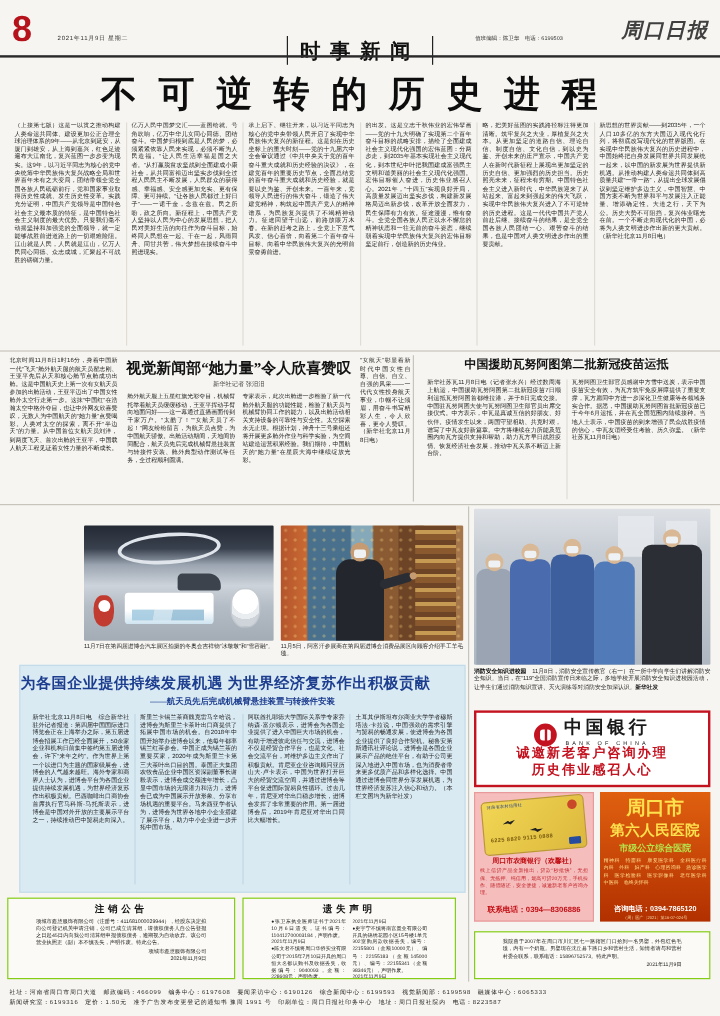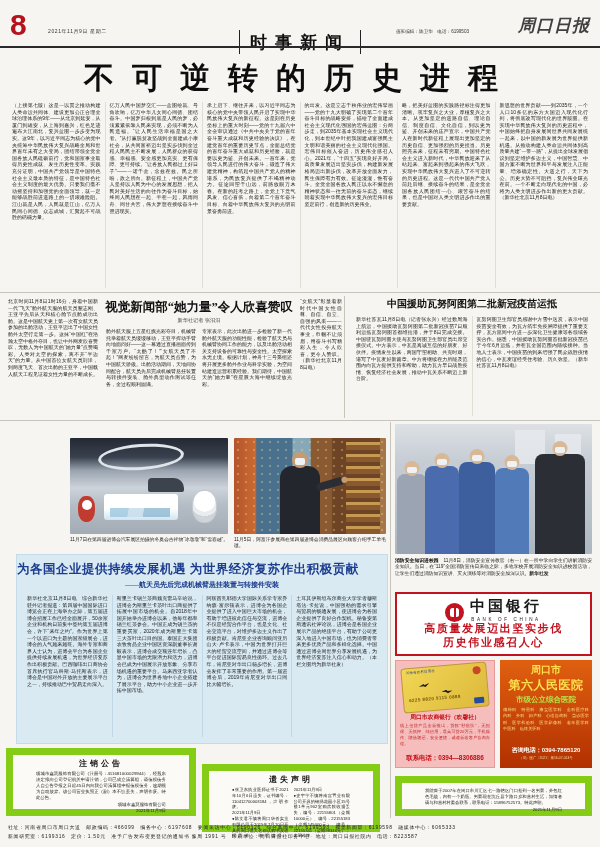--- a/index.html
+++ b/index.html
@@ -126,34 +126,34 @@
   .swallow{position:absolute;width:11px;height:5px;background:#222;
            clip-path:polygon(0 40%,45% 0,55% 25%,100% 10%,60% 70%,40% 45%)}
   .sw1{left:16px;top:16px;transform:rotate(-8deg)}
   .sw2{left:38px;top:24px;transform:rotate(6deg)}
   .rcb-title{font-size:5.8px;font-weight:bold;color:#c00d12;margin-top:3px}
   .rcb-body{font-size:4.2px;line-height:1.4;color:#c2272b;text-align:justify;margin-top:1px;height:30px;overflow:hidden}
   .rcb-phone{font-size:6.4px;font-weight:bold;color:#c00d12;margin-top:1px}
 
   .hosp{position:absolute;left:500px;top:660px;width:92px;height:108px;padding:3px;text-align:center;
         background:linear-gradient(180deg,#e06010,#b23000)}
-  .h-name1{font-size:10px;font-weight:bold;color:#ffe14d;font-family:Liberation Serif, serif}
+  .h-name1{font-size:16px;font-weight:bold;color:#ffe14d;font-family:Liberation Serif, serif}
   .h-name2{font-size:12px;font-weight:bold;color:#ffe14d;font-family:"Liberation Serif",serif;letter-spacing:.5px}
   .h-tag{font-size:7.5px;font-weight:bold;color:#b6e34a;margin-top:1px}
   .h-depts{font-size:4.2px;line-height:1.5;color:#ffd98a;text-align:justify;margin-top:2px;height:38px;overflow:hidden}
   .h-phone{font-size:6px;font-weight:bold;color:#fff;margin-top:1px}
   .h-lic{font-size:3.4px;color:#f7d8a6;margin-top:1px}
 
   
-  .notice{position:absolute;border:7px solid #84cc16;background:#fbfaf6;padding:3px 23px}
+  .notice{position:absolute;border:1px solid #84cc16;background:#fbfaf6;padding:3px 23px}
   .n-title{text-align:center;font-size:8px;font-weight:bold;letter-spacing:3px;font-family:"Liberation Serif",serif;color:#111}
   .n-body{font-size:4.4px;line-height:1.38;text-align:justify;color:#222;margin-top:2px}
   .n-right{display:block;text-align:right;font-size:4.4px;color:#222;margin-top:1px}
   .zhuxiao{left:6px;top:748px;width:190px;height:68px}
-  .yishi{left:202px;top:764px;width:178px;height:68px}
+  .yishi{left:202px;top:748px;width:178px;height:68px}
   .yishi-cols{display:flex;gap:5px;margin-top:2px;height:50px;overflow:hidden}
   .yishi-col{flex:1;font-size:4.2px;line-height:1.38;text-align:justify;color:#222;white-space:pre-line;overflow:hidden}
   .shengming{left:395px;top:776px;width:197px;height:40px}
 
   
   .footer{position:absolute;left:8px;top:824px;width:584px;font-size:4.9px;letter-spacing:.7px;color:#222;line-height:1.8}
 </style>
 </head>
 <body>
 
@@ -248,21 +248,21 @@
   </div>
 
   <div class="boc">
     <div class="boc-row">
       <div class="boc-logo"></div>
       <div>
         <div class="boc-name">中国银行</div>
         <div class="boc-en">BANK OF CHINA</div>
       </div>
     </div>
-    <div class="boc-slogan">高质量发展迈出坚实步伐</div>
+    <div class="boc-slogan">诚邀新老客户咨询办理</div>
     <div class="boc-slogan">历史伟业感召人心</div>
   </div>
 
   <div class="rcb">
     <div class="bank-card">
       <div class="bc-bank">河南省农村信用社</div>
       <div class="swallow sw1"></div>
       <div class="swallow sw2"></div>
       <div class="bc-seal"></div>
       <div class="bc-num">6225 8820 9115 0888</div>

